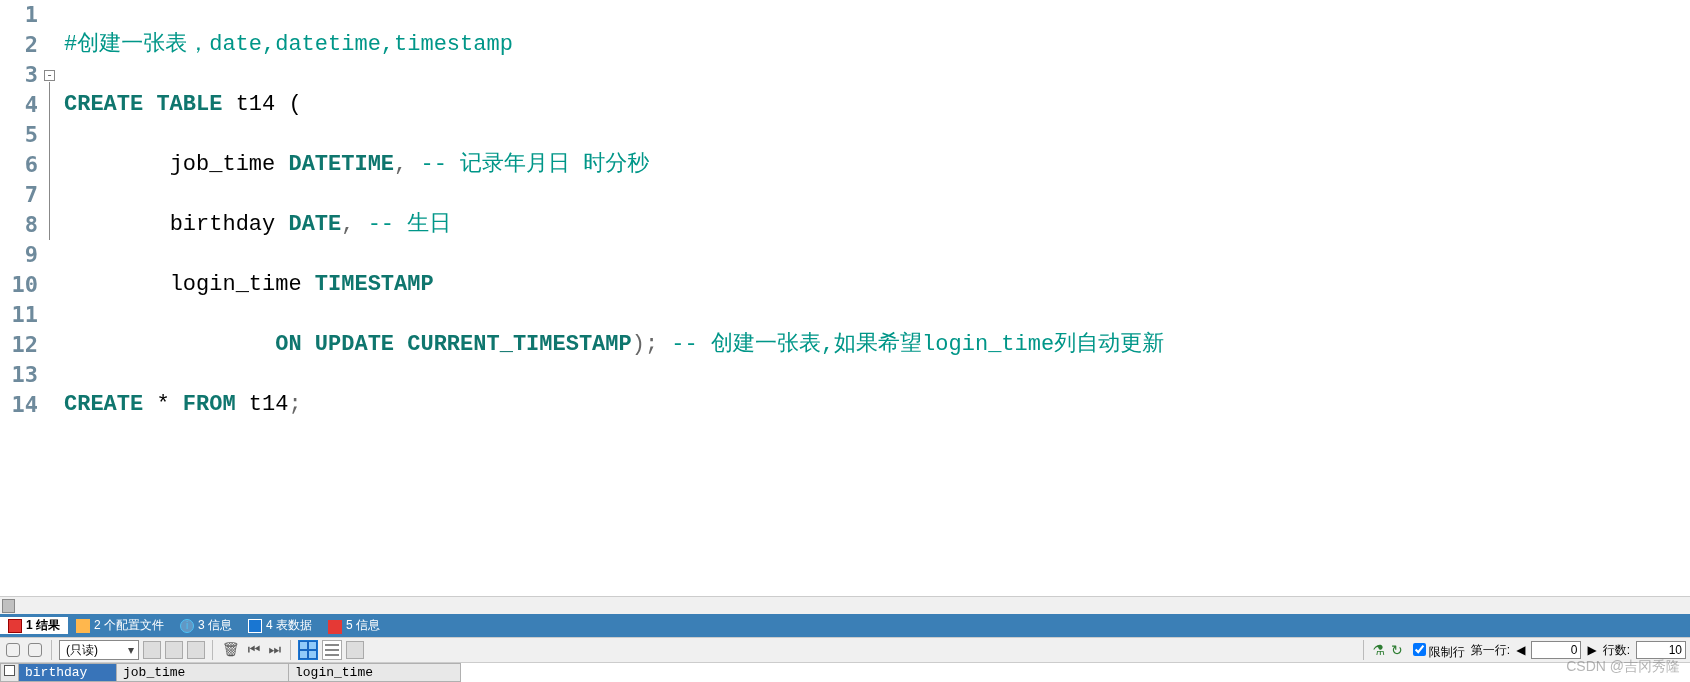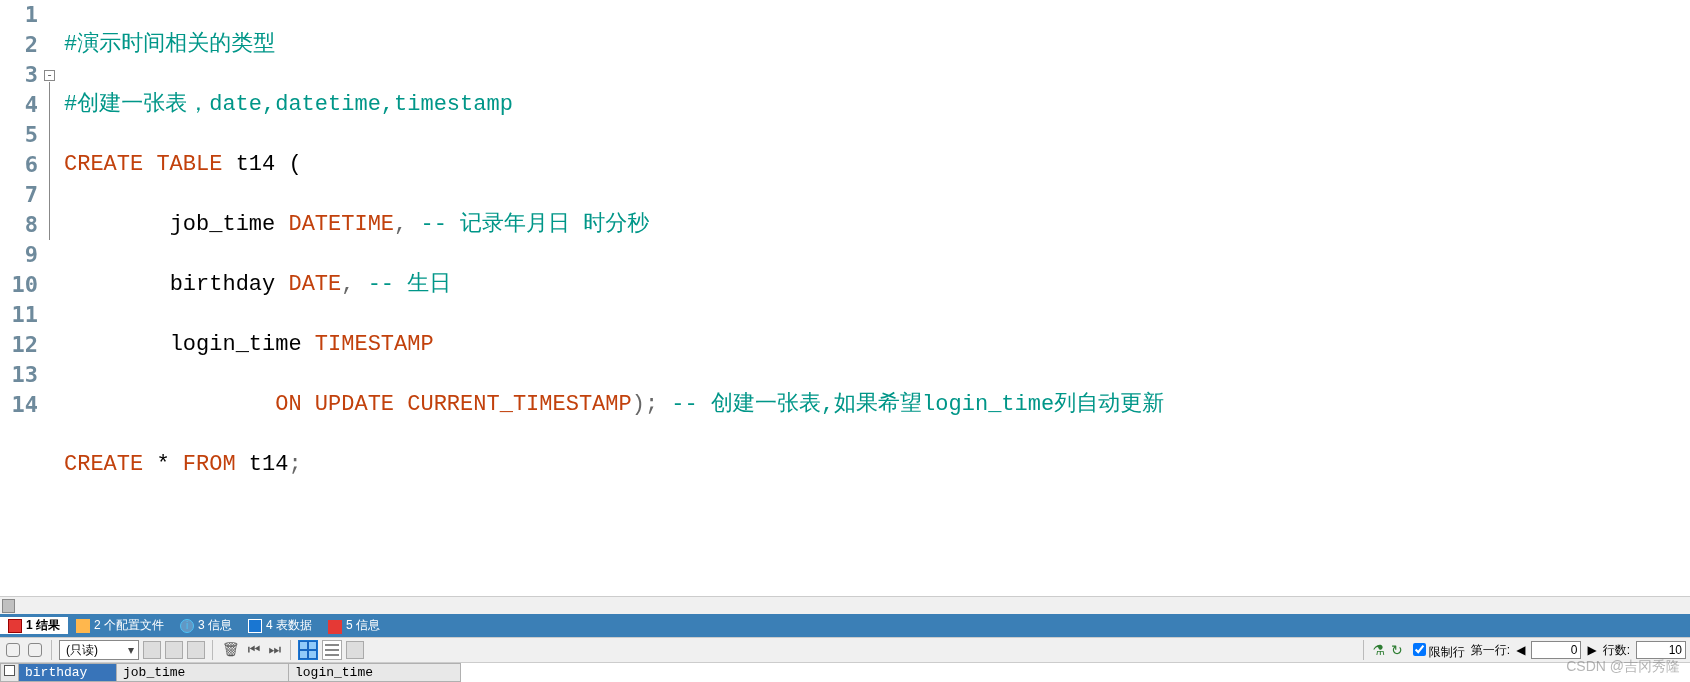--- a/index.html
+++ b/index.html
@@ -8,21 +8,21 @@
   
   
   .editor { flex: 1; display: flex; overflow: hidden; background: #fff; position:relative;}
   .gutter { width: 44px; text-align: right; padding-right: 6px; font-size: 22px; line-height: 30px; color: #6e8a9c; font-family: Consolas, monospace; font-weight:bold;}
   .code { flex: 1; font-size: 22px; line-height: 30px; white-space: pre; position:relative; padding-left:6px;}
   .fold-col { width:14px; position:relative; }
   .fold-box { position:absolute; left:0; font-size:11px; color:#555; border:1px solid #888; width:11px; height:11px; text-align:center; line-height:9px; background:#fff;}
   .fold-line-v { position:absolute; left:5px; width:1px; background:#888; }
   
   
-  .kw  { color: #c2410c; font-weight: normal; }  
+  .kw  { color: #0f766e; font-weight: bold; }  
   .teal{ color:#009688;}    
   .blk { color: #000; font-weight: normal; }       
   .gray{ color:#666;}
   
   .hscroll { height:18px; background:#f0f0f0; border-top:1px solid #ccc; position:relative;}
   .hscroll .thumb{ position:absolute; left:2px; top:2px; height:14px; width:13px; background:#c0c0c0; border:1px solid #888;}
   
   
   .tabs { height: 23px; background: #3b7fb6; display: flex; align-items: center; font-size: 12px; color: #fff; font-family: Tahoma, sans-serif;}
   .tab { display: flex; align-items: center; padding: 0 8px; gap: 4px; cursor:pointer;}
@@ -86,21 +86,20 @@
     <div>11</div>
     <div>12</div>
     <div>13</div>
     <div>14</div>
   </div>
   <div class="fold-col">
     <div class="fold-box" style="top:70px;">-</div>
     <div class="fold-line-v" style="top:82px; height:158px;"></div>
   </div>
   <div class="code">
-<div><span class="teal">#演示时间相关的类型</span></div>
 <div><span class="teal">#创建一张表，date,datetime,timestamp</span></div>
 <div><span class="kw">CREATE</span> <span class="kw">TABLE</span> <span class="blk">t14</span> <span class="blk">(</span></div>
 <div>        <span class="blk">job_time</span> <span class="kw">DATETIME</span><span class="gray">,</span> <span class="teal">-- 记录年月日 时分秒</span></div>
 <div>        <span class="blk">birthday</span> <span class="kw">DATE</span><span class="gray">,</span> <span class="teal">-- 生日</span></div>
 <div>        <span class="blk">login_time</span> <span class="kw">TIMESTAMP</span></div>
 <div>                <span class="kw">ON</span> <span class="kw">UPDATE</span> <span class="kw">CURRENT_TIMESTAMP</span><span class="gray">);</span> <span class="teal">-- 创建一张表,如果希望login_time列自动更新</span></div>
 <div><span class="kw">CREATE</span> <span class="blk">*</span> <span class="kw">FROM</span> <span class="blk">t14</span><span class="gray">;</span></div>
 <div>&nbsp;</div>
 
 

